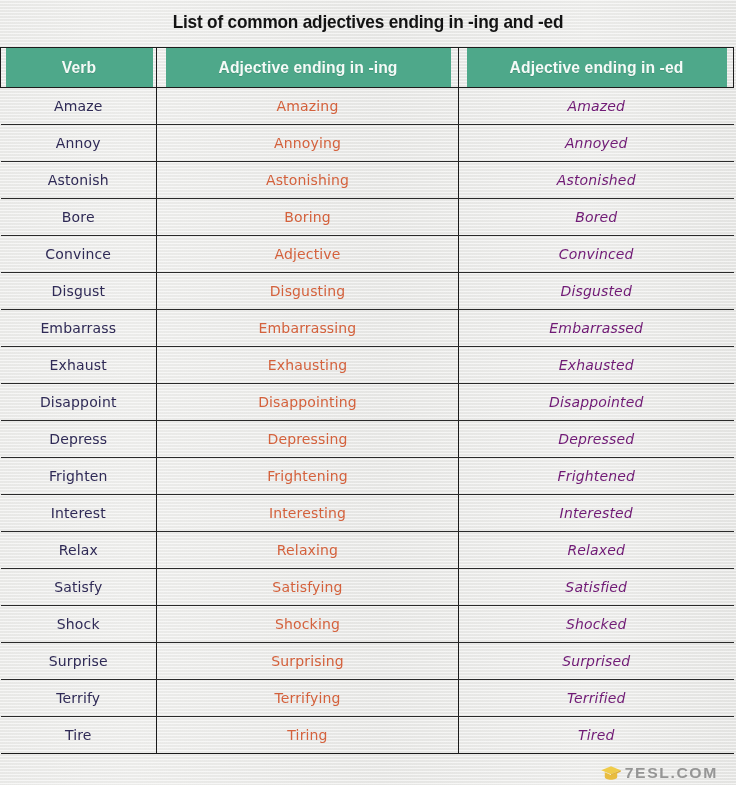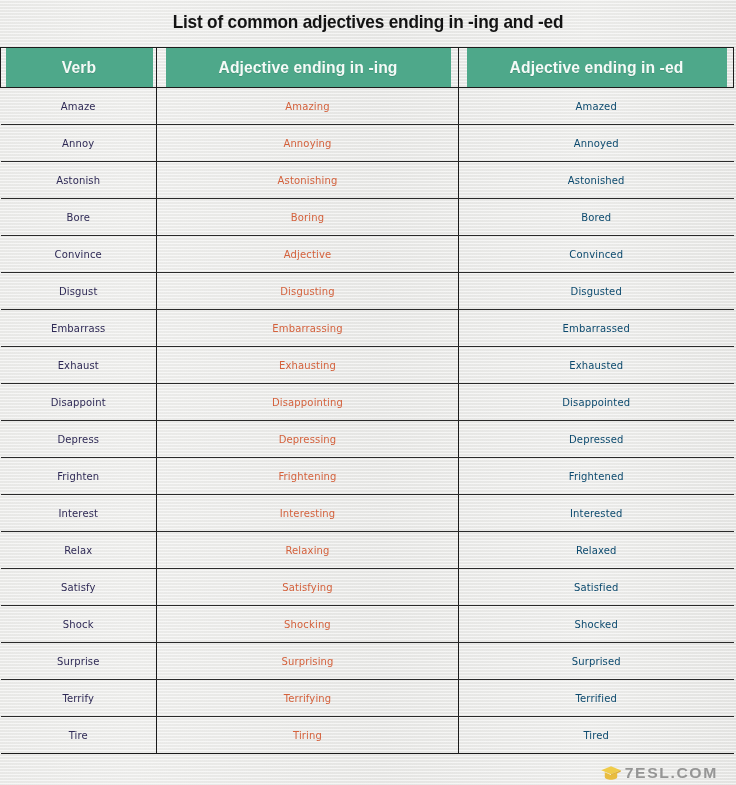--- a/index.html
+++ b/index.html
@@ -84,37 +84,38 @@
   }
 
   tbody td {
     height: 34px;
     text-align: center;
     border-left: 1.6px solid #1b1b1b;
     border-right: 1.6px solid #1b1b1b;
     border-top: 1.4px solid #2a2a2a;
     border-bottom: 1.4px solid #2a2a2a;
     font-family: "DejaVu Sans", sans-serif;
-    font-size: 10px;
+    font-size: 14px;
     letter-spacing: 0.15px;
     background: transparent;
     vertical-align: middle;
   }
 
   tbody td.col-verb {
     color: #2f2a56;
     border-left: none;
   }
   tbody td.col-ing {
     color: #d4613c;
     text-align: center;
   }
   tbody td.col-ed {
-    color: #0c4a6e;
+    color: #701a75;
     border-right: none;
+    font-style: italic;
   }
 
   tbody tr:last-child td {
     border-bottom: 1.8px solid #1b1b1b;
   }
 
   .watermark {
     position: absolute;
     right: 20px;
     bottom: 4px;

